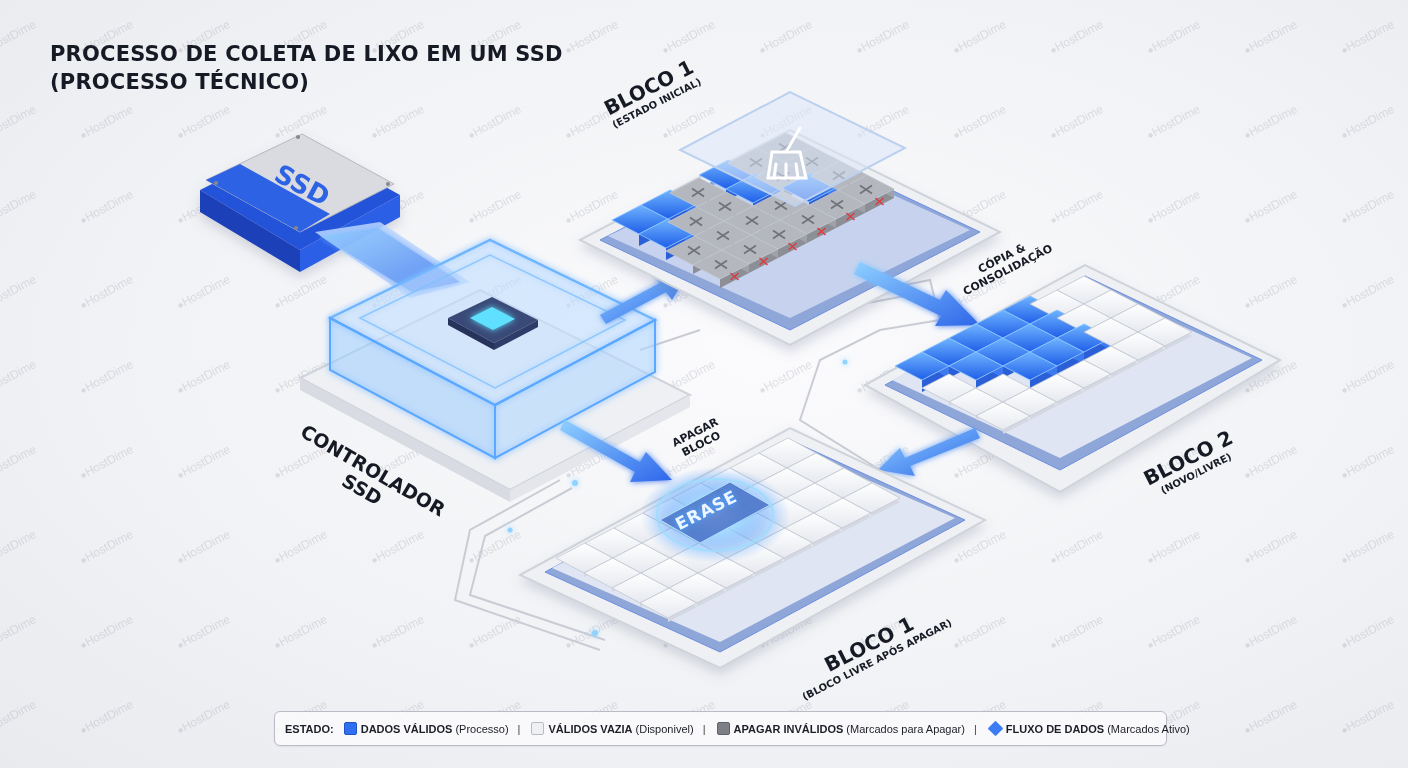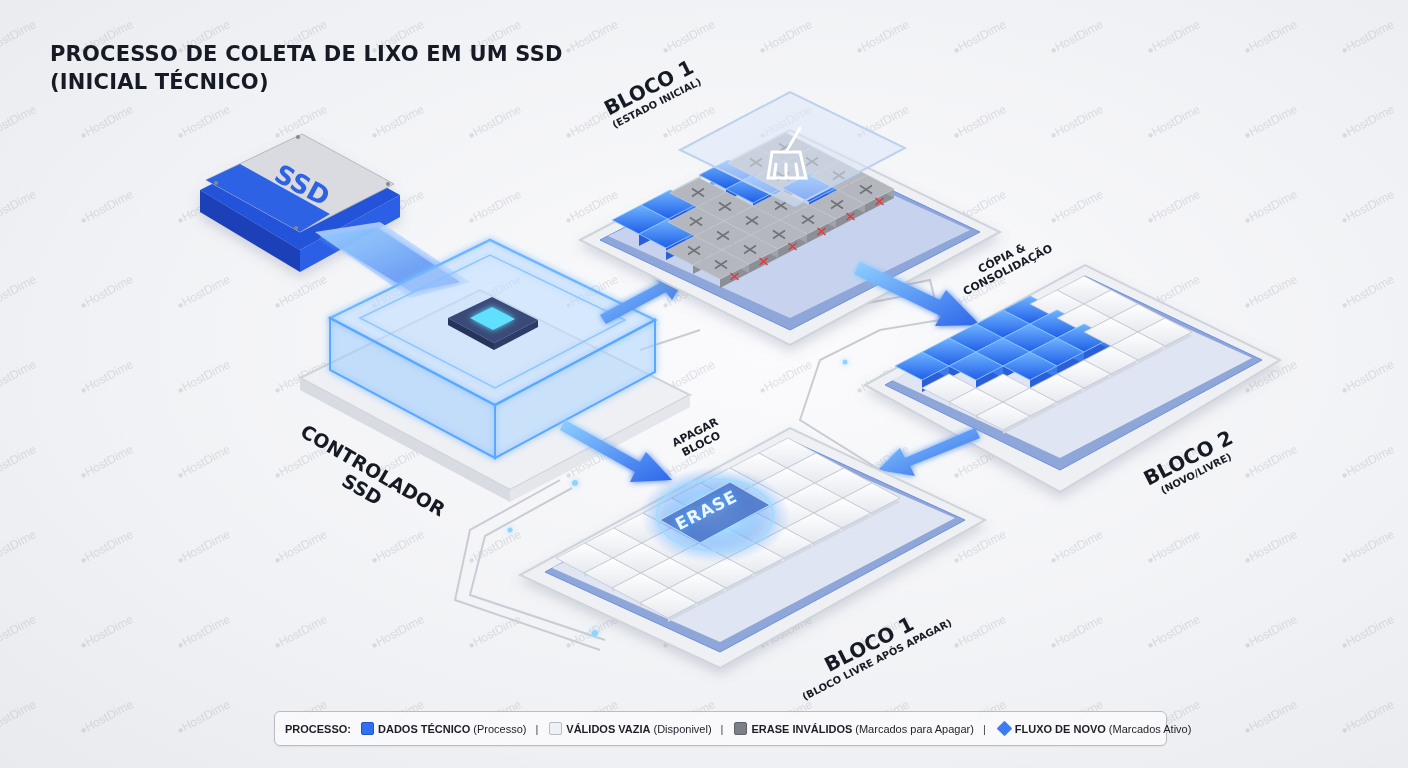--- a/index.html
+++ b/index.html
@@ -193,21 +193,21 @@
     <span class="wm" style="left: 853px; top: 710px;">HostDime</span>
     <span class="wm" style="left: 950px; top: 710px;">HostDime</span>
     <span class="wm" style="left: 1047px; top: 710px;">HostDime</span>
     <span class="wm" style="left: 1144px; top: 710px;">HostDime</span>
     <span class="wm" style="left: 1241px; top: 710px;">HostDime</span>
     <span class="wm" style="left: 1338px; top: 710px;">HostDime</span>
   </div>
 
 <div class="title">
   <div>PROCESSO DE COLETA DE LIXO EM UM SSD</div>
-  <div>(INICIAL TÉCNICO)</div>
+  <div>(PROCESSO TÉCNICO)</div>
 </div>
 
 <svg class="scene" width="1408" height="768" viewBox="0 0 1408 768">
   <defs>
     <linearGradient id="blueCube" x1="0" y1="0" x2="0" y2="1">
       <stop offset="0" stop-color="#6fb4ff"></stop>
       <stop offset="1" stop-color="#1f5ee8"></stop>
     </linearGradient>
     <linearGradient id="grayCube" x1="0" y1="0" x2="0" y2="1">
       <stop offset="0" stop-color="#b9bcc2"></stop>
@@ -826,37 +826,37 @@
   <span class="small" style="font-size:11px;">APAGAR</span>
   <span class="small" style="font-size:11px;">BLOCO</span>
 </div>
 
 <div class="iso-label" style="left:308px; top:420px; transform:rotate(30deg); transform-origin:left top; text-align:center;">
   <span class="big" style="font-size:19px;">CONTROLADOR</span>
   <span class="big" style="font-size:19px;">SSD</span>
 </div>
 
 <div class="legend">
-  <span class="lg-title">PROCESSO:</span>
+  <span class="lg-title">ESTADO:</span>
   <span class="item">
     <span class="sw valid"></span>
-    <b>DADOS TÉCNICO</b>
+    <b>DADOS VÁLIDOS</b>
     <span class="muted">(Processo)</span>
   </span>
   <span class="sep">|</span>
   <span class="item">
     <span class="sw empty"></span>
     <b>VÁLIDOS VAZIA</b>
     <span class="muted">(Disponivel)</span>
   </span>
   <span class="sep">|</span>
   <span class="item">
     <span class="sw invalid"></span>
-    <b>ERASE INVÁLIDOS</b>
+    <b>APAGAR INVÁLIDOS</b>
     <span class="muted">(Marcados para Apagar)</span>
   </span>
   <span class="sep">|</span>
   <span class="item">
     <span class="sw flow"></span>
-    <b>FLUXO DE NOVO</b>
+    <b>FLUXO DE DADOS</b>
     <span class="muted">(Marcados Ativo)</span>
   </span>
 </div>
 
 </body></html>

